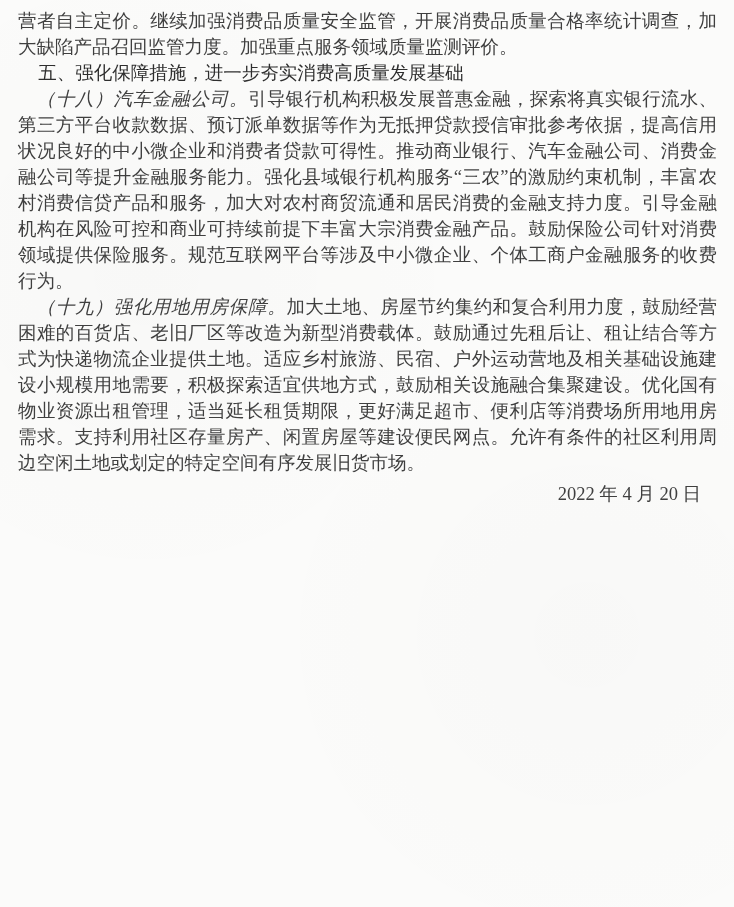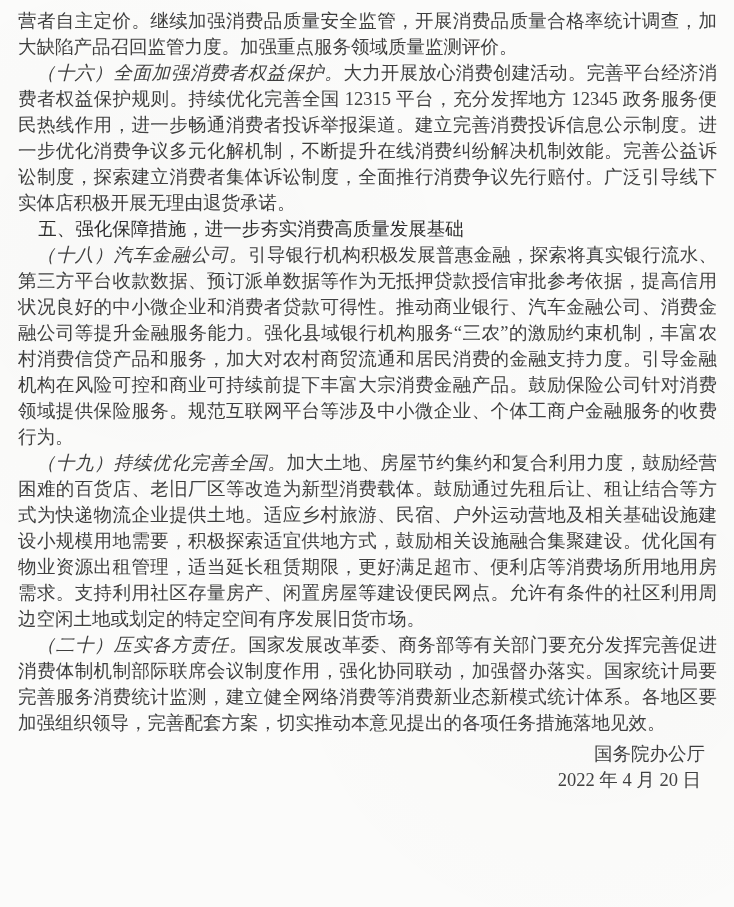--- a/index.html
+++ b/index.html
@@ -57,28 +57,23 @@
   .date-line .inner {
     margin-right: 16px;
   }
 </style>
 </head>
 <body>
 
 <div class="page">
   <div class="doc-body">
       <p class="para no-indent">营者自主定价。继续加强消费品质量安全监管，开展消费品质量合格率统计调查，加大缺陷产品召回监管力度。加强重点服务领域质量监测评价。</p>
-      <p class="para"><span class="kaiti">（十六）全面加强消费者权益保护。</span>大力开展放心消费创建活动。完善平台经济消费者权益保护规则。持续优化完善全国 12315 平台，充分发挥地方 12345 政务服务便民热线作用，进一步畅通消费者投诉举报渠道。建立完善消费投诉信息公示制度。进一步优化消费争议多元化解机制，不断提升在线消费纠纷解决机制效能。完善公益诉讼制度，探索建立消费者集体诉讼制度，全面推行消费争议先行赔付。广泛引导线下实体店积极开展无理由退货承诺。</p>
       <p class="para heading">五、强化保障措施，进一步夯实消费高质量发展基础</p>
       <p class="para"><span class="kaiti">（十八）汽车金融公司。</span>引导银行机构积极发展普惠金融，探索将真实银行流水、第三方平台收款数据、预订派单数据等作为无抵押贷款授信审批参考依据，提高信用状况良好的中小微企业和消费者贷款可得性。推动商业银行、汽车金融公司、消费金融公司等提升金融服务能力。强化县域银行机构服务“三农”的激励约束机制，丰富农村消费信贷产品和服务，加大对农村商贸流通和居民消费的金融支持力度。引导金融机构在风险可控和商业可持续前提下丰富大宗消费金融产品。鼓励保险公司针对消费领域提供保险服务。规范互联网平台等涉及中小微企业、个体工商户金融服务的收费行为。</p>
-      <p class="para"><span class="kaiti">（十九）持续优化完善全国。</span>加大土地、房屋节约集约和复合利用力度，鼓励经营困难的百货店、老旧厂区等改造为新型消费载体。鼓励通过先租后让、租让结合等方式为快递物流企业提供土地。适应乡村旅游、民宿、户外运动营地及相关基础设施建设小规模用地需要，积极探索适宜供地方式，鼓励相关设施融合集聚建设。优化国有物业资源出租管理，适当延长租赁期限，更好满足超市、便利店等消费场所用地用房需求。支持利用社区存量房产、闲置房屋等建设便民网点。允许有条件的社区利用周边空闲土地或划定的特定空间有序发展旧货市场。</p>
-      <p class="para"><span class="kaiti">（二十）压实各方责任。</span>国家发展改革委、商务部等有关部门要充分发挥完善促进消费体制机制部际联席会议制度作用，强化协同联动，加强督办落实。国家统计局要完善服务消费统计监测，建立健全网络消费等消费新业态新模式统计体系。各地区要加强组织领导，完善配套方案，切实推动本意见提出的各项任务措施落地见效。</p>
+      <p class="para"><span class="kaiti">（十九）强化用地用房保障。</span>加大土地、房屋节约集约和复合利用力度，鼓励经营困难的百货店、老旧厂区等改造为新型消费载体。鼓励通过先租后让、租让结合等方式为快递物流企业提供土地。适应乡村旅游、民宿、户外运动营地及相关基础设施建设小规模用地需要，积极探索适宜供地方式，鼓励相关设施融合集聚建设。优化国有物业资源出租管理，适当延长租赁期限，更好满足超市、便利店等消费场所用地用房需求。支持利用社区存量房产、闲置房屋等建设便民网点。允许有条件的社区利用周边空闲土地或划定的特定空间有序发展旧货市场。</p>
     </div>
 
   <div class="sign-block">
-    <div class="sign-line">
-      <span class="inner">国务院办公厅</span>
-    </div>
     <div class="date-line">
       <span class="inner">2022 年 4 月 20 日</span>
     </div>
   </div>
 </div>
 
 </body></html>

